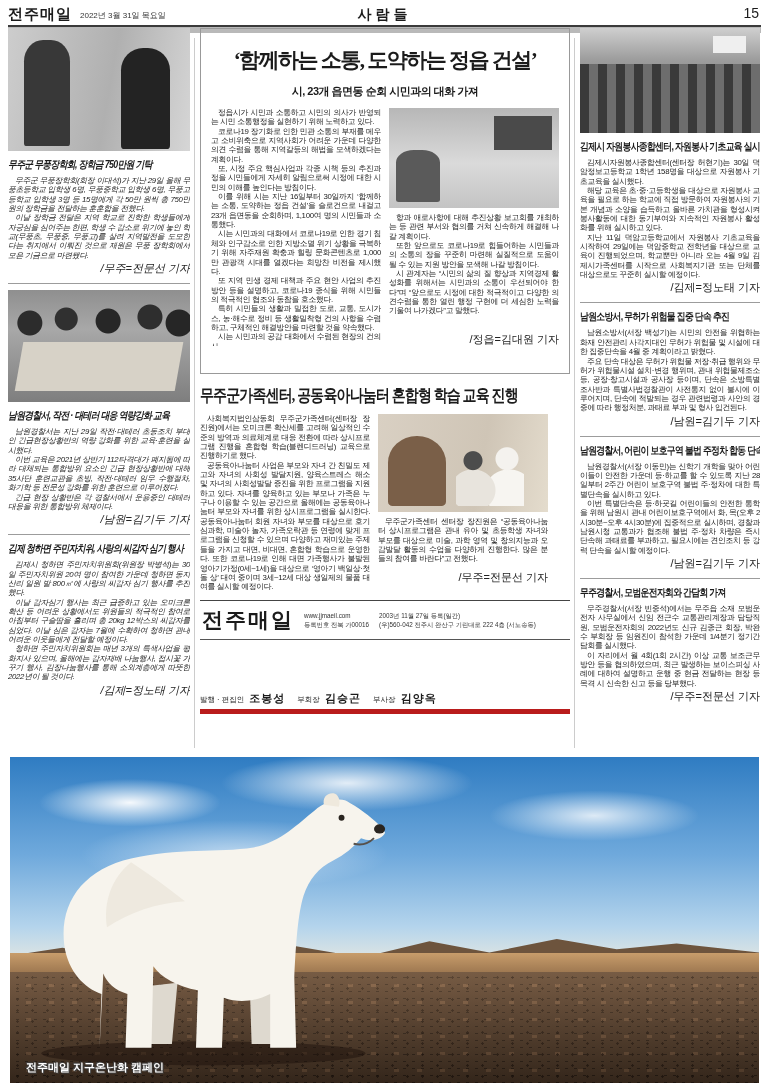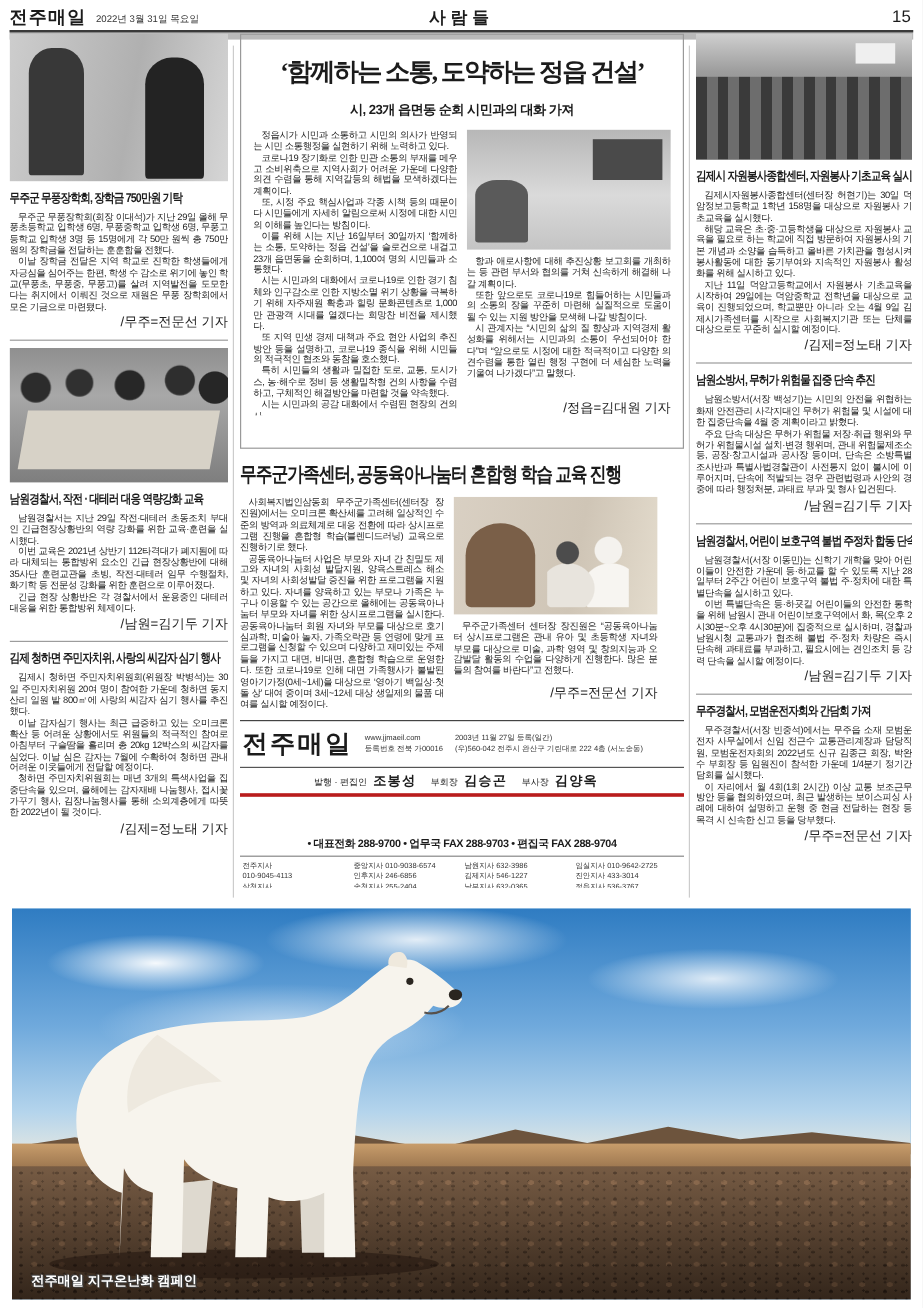--- a/index.html
+++ b/index.html
@@ -10,21 +10,21 @@
   .hdr{position:absolute;top:4px;left:8px;right:8px;height:20px;}
   .hdr-logo{position:absolute;left:0;top:1px;font-size:15px;font-weight:bold;letter-spacing:1px;}
   .hdr-date{position:absolute;left:72px;top:6px;font-size:8px;color:#333;}
   .hdr-section{position:absolute;left:0;right:0;text-align:center;top:2px;font-size:14px;font-weight:bold;letter-spacing:4px;}
   .hdr-page{position:absolute;right:2px;top:1px;font-size:14px;}
   .hdr-rule{position:absolute;top:25px;left:8px;right:8px;height:6px;
             border-top:2px solid #3a3a3a;background:#b9b9b9;}
 
   
   .col{position:absolute;top:28px;height:712px;overflow:hidden;}
-  .col-left{left:8px;width:182px;}
+  .col-left{left:8px;width:182px;font-style:italic;}
   .col-mid{left:200px;width:370px;}
   .col-right{left:580px;width:180px;}
   .vsep{position:absolute;top:38px;height:710px;width:1px;background:#cccccc;}
   .vs1{left:194px;} .vs2{left:574px;}
 
   .sm-headline{font-weight:bold;font-size:10.5px;letter-spacing:-0.8px;white-space:nowrap;
                overflow:hidden;margin:7px 0 4px 0;transform:scaleX(.84);transform-origin:0 50%;width:120%;}
   .body{font-size:7.8px;line-height:1.2;text-align:justify;letter-spacing:-0.3px;color:#222;}
   .body > div{text-indent:7px;}
   .byline{font-size:11px;text-align:right;margin-top:1px;color:#222;}
@@ -75,21 +75,21 @@
   .mid-headline{font-family:"Liberation Serif",serif;font-weight:bold;font-size:17px;
       letter-spacing:-1px;white-space:nowrap;overflow:hidden;margin:2px 0 7px 0;
       transform:scaleX(.82);transform-origin:0 50%;width:122%;}
   .mid-art2 .c{height:176px;}
 
   
   .masthead{margin-top:6px;border-top:1px solid #444;border-bottom:4px double #111;}
   .mh-row1{display:flex;align-items:center;gap:10px;padding:5px 2px;border-bottom:1px solid #555;}
   .mh-logo{font-size:21px;font-weight:bold;letter-spacing:2px;white-space:nowrap;}
   .mh-small{font-size:6.3px;color:#333;line-height:1.5;}
-  .mh-row2{text-align:center;padding:3px 0;border-bottom:3px solid #b91c1c;font-size:7.5px;}
+  .mh-row2{text-align:left;padding:3px 0;border-bottom:5px solid #b91c1c;font-size:7.5px;margin-top:48px;}
   .mh-row2 b{font-size:11px;letter-spacing:1px;margin:0 10px 0 3px;}
   .mh-row3{text-align:center;padding:3px 0;border-bottom:1px solid #888;font-size:9px;font-weight:bold;letter-spacing:-0.3px;margin-top:30px;}
   .mh-table{display:flex;gap:4px;padding:4px 2px;font-size:6.2px;color:#333;}
   .mh-table > div{flex:1;line-height:1.45;}
 
   
   .ad{position:absolute;left:10px;right:10px;top:757px;height:326px;overflow:hidden;background:#7ab0dd;}
   .ad-sky{position:absolute;inset:0;
     background:
       radial-gradient(ellipse 130px 34px at 16% 14%,rgba(255,255,255,.95),rgba(255,255,255,0) 70%),
@@ -154,35 +154,35 @@
           <div>긴급 현장 상황반은 각 경찰서에서 운용중인 대테러 대응을 위한 통합방위 체제이다.</div>
         </div>
       <div class="byline">/남원=김기두 기자</div>
     </div>
     <hr class="hsep">
     <div>
       <div class="sm-headline">김제 청하면 주민자치위, 사랑의 씨감자 심기 행사</div>
       <div class="body">
           <div>김제시 청하면 주민자치위원회(위원장 박병석)는 30일 주민자치위원 20여 명이 참여한 가운데 청하면 동지산리 일원 밭 800㎡에 사랑의 씨감자 심기 행사를 추진했다.</div>
           <div>이날 감자심기 행사는 최근 급증하고 있는 오미크론 확산 등 어려운 상황에서도 위원들의 적극적인 참여로 아침부터 구슬땀을 흘리며 총 20kg 12박스의 씨감자를 심었다. 이날 심은 감자는 7월에 수확하여 청하면 관내 어려운 이웃들에게 전달할 예정이다.</div>
-          <div>청하면 주민자치위원회는 매년 3개의 특색사업을 집중단속을 있으며, 올해에는 감자재배 나눔행사, 접시꽃 가꾸기 행사, 김장나눔행사를 통해 소외계층에게 따뜻한 2022년이 될 것이다.</div>
+          <div>청하면 주민자치위원회는 매년 3개의 특색사업을 평화지사 있으며, 올해에는 감자재배 나눔행사, 접시꽃 가꾸기 행사, 김장나눔행사를 통해 소외계층에게 따뜻한 2022년이 될 것이다.</div>
         </div>
       <div class="byline">/김제=정노태 기자</div>
     </div>
   </div>
 
   <div class="col col-mid">
     <div class="feature">
       <div class="feature-title">‘함께하는 소통, 도약하는 정읍 건설’</div>
       <div class="feature-sub">시, 23개 읍면동 순회 시민과의 대화 가져</div>
       <div class="twocol">
         <div class="c body">
             <div>정읍시가 시민과 소통하고 시민의 의사가 반영되는 시민 소통행정을 실현하기 위해 노력하고 있다.</div>
             <div>코로나19 장기화로 인한 민관 소통의 부재를 메우고 소비위축으로 지역사회가 어려운 가운데 다양한 의견 수렴을 통해 지역갈등의 해법을 모색하겠다는 계획이다.</div>
-            <div>또, 시정 주요 핵심사업과 각종 시책 등의 때문이다 시민들에게 자세히 알림으로써 시정에 대한 시민의 이해를 높인다는 방침이다.</div>
+            <div>또, 시정 주요 핵심사업과 각종 시책 등의 추진과정을 시민들에게 자세히 알림으로써 시정에 대한 시민의 이해를 높인다는 방침이다.</div>
             <div>이를 위해 시는 지난 16일부터 30일까지 ‘함께하는 소통, 도약하는 정읍 건설’을 슬로건으로 내걸고 23개 읍면동을 순회하며, 1,100여 명의 시민들과 소통했다.</div>
             <div>시는 시민과의 대화에서 코로나19로 인한 경기 침체와 인구감소로 인한 지방소멸 위기 상황을 극복하기 위해 자주재원 확충과 힐링 문화콘텐츠로 1,000만 관광객 시대를 열겠다는 희망찬 비전을 제시했다.</div>
             <div>또 지역 민생 경제 대책과 주요 현안 사업의 추진방안 등을 설명하고, 코로나19 종식을 위해 시민들의 적극적인 협조와 동참을 호소했다.</div>
             <div>특히 시민들의 생활과 밀접한 도로, 교통, 도시가스, 농·해수로 정비 등 생활밀착형 건의 사항을 수렴하고, 구체적인 해결방안을 마련할 것을 약속했다.</div>
             <div>시는 시민과의 공감 대화에서 수렴된 현장의 건의 사</div>
           </div>
         <div class="c">
           <div class="art-photo ph-hall"></div>
           <div class="body" style="margin-top:5px;height:118px;overflow:hidden">
               <div>항과 애로사항에 대해 추진상황 보고회를 개최하는 등 관련 부서와 협의를 거쳐 신속하게 해결해 나갈 계획이다.</div>

